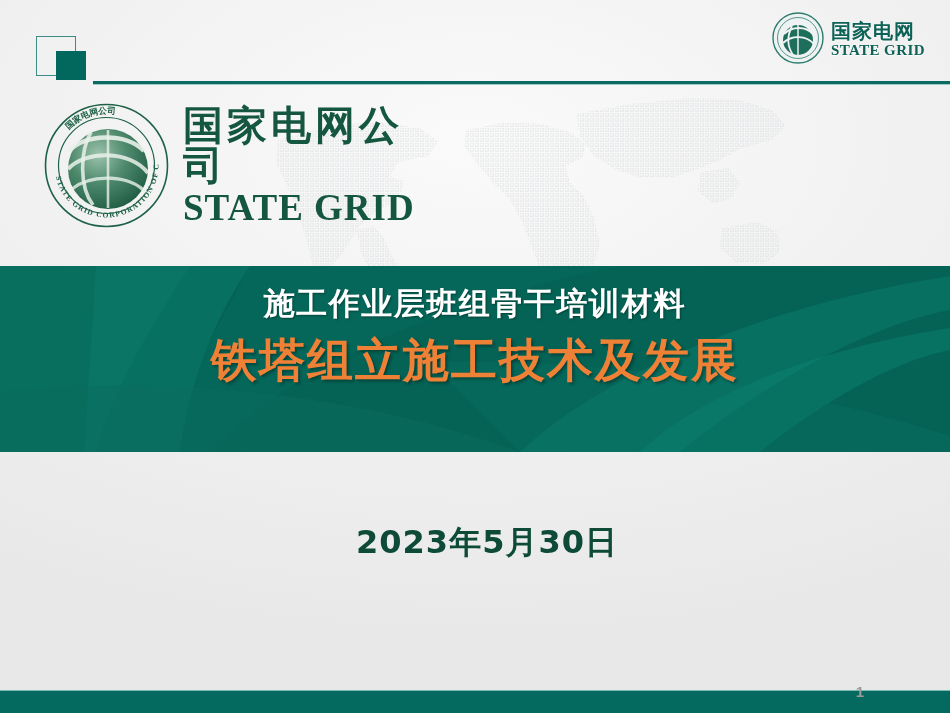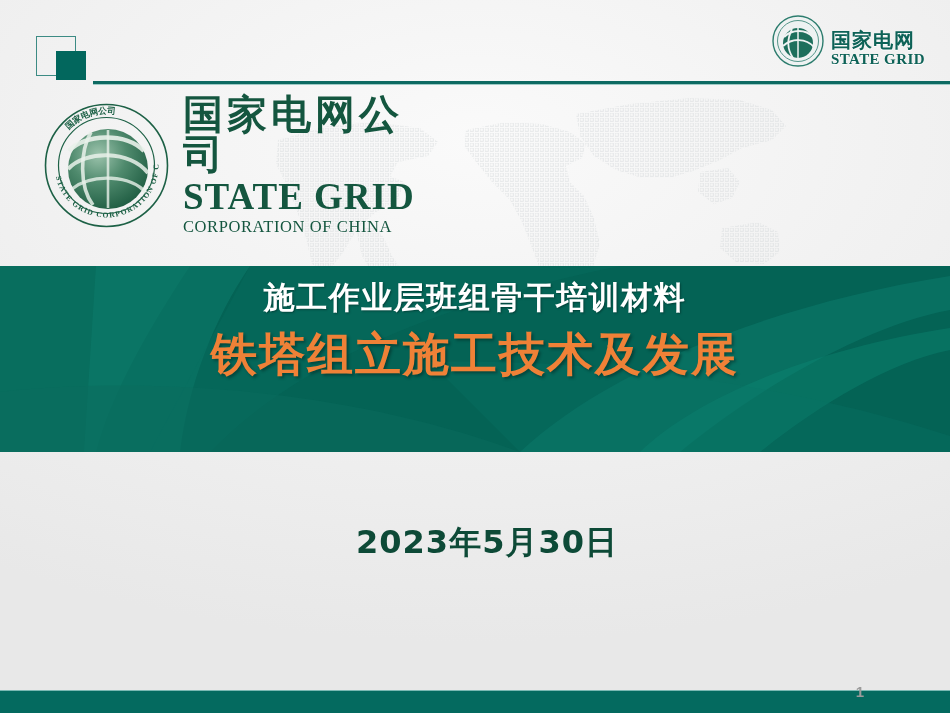--- a/index.html
+++ b/index.html
@@ -40,21 +40,21 @@
     background:#0d6a62;
   }
   .top-rule::after{
     content:""; position:absolute; left:0; top:3px; width:100%; height:1px;
     background:#9fcbc6;
   }
 
   
   .tr-logo {
     position:absolute; left:772px; top:9px; width:170px; height:58px;
-    display:flex; align-items:flex-end; gap:7px;
+    display:flex; align-items:center; gap:7px;
   }
   .tr-badge { width:52px; height:52px; flex:0 0 52px; position:relative; }
   .tr-wordmark { display:flex; flex-direction:column; line-height:1; padding-top:2px; }
   .tr-cn {
     font-size:20px; font-weight:bold; color:#0d6257;
     letter-spacing:1px; font-family:"DejaVu Sans",sans-serif;
     text-shadow:0 1px 0 rgba(255,255,255,.8);
   }
   .tr-en {
     font-family:"Liberation Serif","DejaVu Serif",serif;
@@ -88,21 +88,21 @@
   
   .band {
     position:absolute; left:0; top:266px; width:950px; height:186px;
     background:#046355;
     overflow:hidden;
   }
   .band svg.swoosh { position:absolute; inset:0; width:100%; height:100%; }
   .band-txt {
     position:absolute; inset:0; z-index:3;
     display:flex; flex-direction:column; align-items:center;
-    justify-content:flex-start; padding-top:14px;
+    justify-content:flex-start; padding-top:20px;
   }
   .subtitle {
     font-family:"DejaVu Sans",sans-serif;
     font-size:31px; font-weight:bold; color:#ffffff;
     letter-spacing:1.5px; line-height:1.15;
     text-shadow:1px 1px 2px rgba(0,0,0,.35);
   }
   .maintitle {
     font-family:"DejaVu Sans",sans-serif;
     font-size:46px; font-weight:bold; color:#ef8137;
@@ -218,21 +218,20 @@
           <textPath href="#arcTop" startOffset="24%">国家电网公司</textPath>
         </text>
         <text font-size="7.6" font-weight="bold" fill="#1d6146" font-family="Liberation Serif, serif" letter-spacing="1.1">
           <textPath href="#arcBot" startOffset="7%">STATE GRID CORPORATION OF CHINA</textPath>
         </text>
       </svg>
     </div>
     <div class="ml-words">
       <span class="ml-cn">国家电网公司</span>
       <span class="ml-en1">STATE GRID</span>
-      <span class="ml-en2">CORPORATION OF CHINA</span>
     </div>
   </div>
 
   <div class="band">
     <svg class="swoosh" viewBox="0 0 950 186" preserveAspectRatio="none" xmlns="http://www.w3.org/2000/svg">
       <path d="M0,0 L190,0 C150,60 110,130 96,186 L0,186 Z" fill="#0a7162" opacity=".75"></path>
       <path d="M96,0 L250,0 C214,52 188,120 180,186 L84,186 Z" fill="#0c7c6b" opacity=".55"></path>
       <path d="M250,0 L620,0 C470,30 300,90 210,186 L150,186 Z" fill="#0a7062" opacity=".35"></path>
       <path d="M950,10 C760,40 600,110 520,186 L680,186 C760,120 870,58 950,44 Z" fill="#0d8170" opacity=".45"></path>
       <path d="M950,62 C820,82 700,128 640,186 L760,186 C820,138 890,96 950,84 Z" fill="#0e8b77" opacity=".38"></path>

